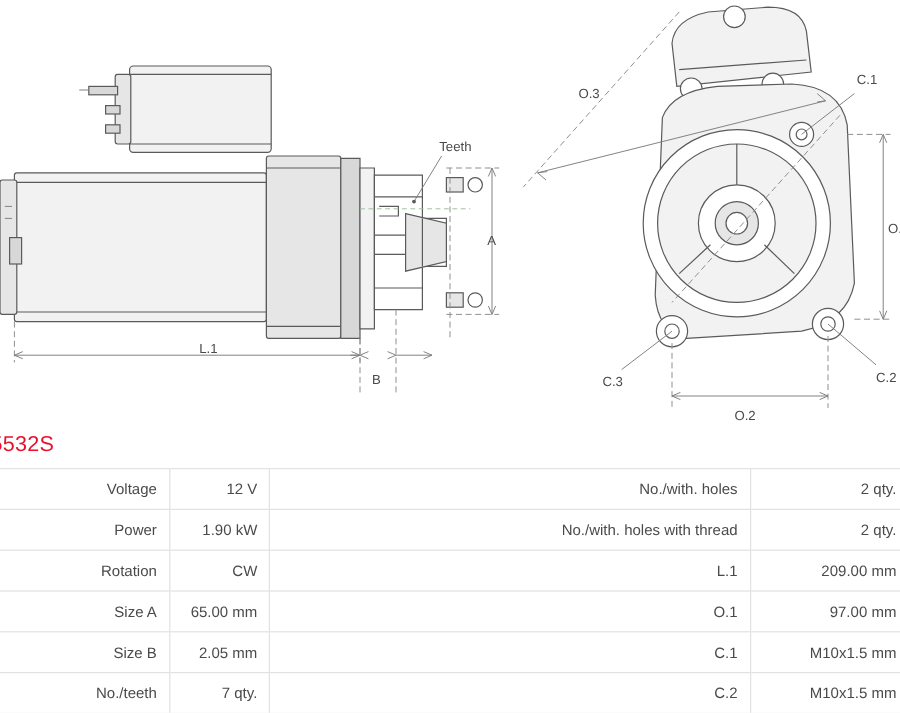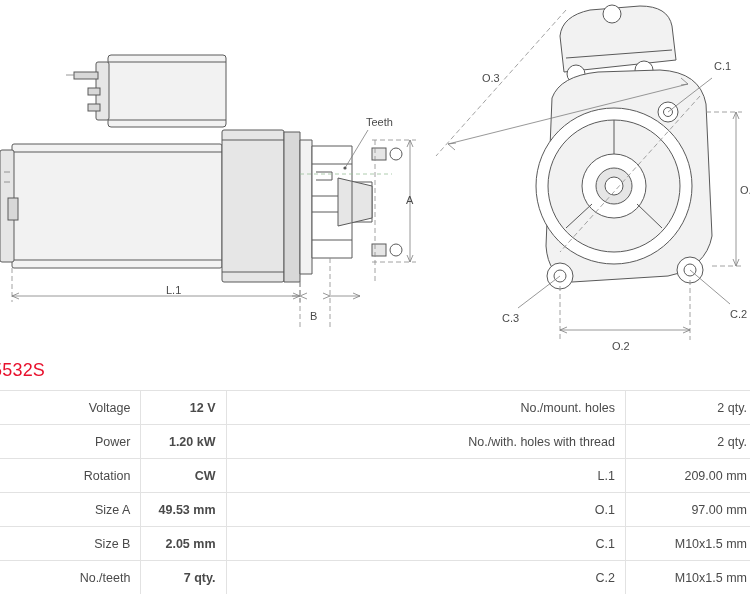--- a/index.html
+++ b/index.html
@@ -33,21 +33,21 @@
   }
   .spec-table td{
     border:1px solid #e2e2e2;
     padding:8px 10px;
     height:17px;
     color:#4a4a4a;
     background:#fff;
     white-space:nowrap;
   }
   .lbl-l{ text-align:right; width:115px; }
-  .val-l{ text-align:right; width:55px; padding-right:12px;font-weight:bold;}
+  .val-l{ text-align:right; width:55px; padding-right:12px;}
   .lbl-r{ text-align:right; width:345px; }
   .val-r{ text-align:right; width:100px; padding-right:12px;}
   svg{display:block;}
   .ln{fill:none;stroke:#5a5a5a;stroke-width:1;}
   .ln-thin{fill:none;stroke:#7d7d7d;stroke-width:0.8;}
   .ln-dash{fill:none;stroke:#8a8a8a;stroke-width:0.8;stroke-dasharray:5 3;}
   .ln-grn{fill:none;stroke:#9bbf9b;stroke-width:0.8;stroke-dasharray:4 3;}
   .fill-lt{fill:#f2f2f2;stroke:#5a5a5a;stroke-width:1;}
   .fill-md{fill:#e6e6e6;stroke:#5a5a5a;stroke-width:1;}
   .fill-dk{fill:#d8d8d8;stroke:#5a5a5a;stroke-width:1;}
@@ -195,38 +195,38 @@
   </svg>
 </div>
 
 <div class="part-title">5532S</div>
 
 <table class="spec-table">
   <tbody>
     <tr>
       <td class="lbl-l">Voltage</td>
       <td class="val-l">12 V</td>
-      <td class="lbl-r">No./mount. holes</td>
+      <td class="lbl-r">No./with. holes</td>
       <td class="val-r">2 qty.</td>
     </tr>
     <tr>
       <td class="lbl-l">Power</td>
-      <td class="val-l">1.20 kW</td>
+      <td class="val-l">1.90 kW</td>
       <td class="lbl-r">No./with. holes with thread</td>
       <td class="val-r">2 qty.</td>
     </tr>
     <tr>
       <td class="lbl-l">Rotation</td>
       <td class="val-l">CW</td>
       <td class="lbl-r">L.1</td>
       <td class="val-r">209.00 mm</td>
     </tr>
     <tr>
       <td class="lbl-l">Size A</td>
-      <td class="val-l">49.53 mm</td>
+      <td class="val-l">65.00 mm</td>
       <td class="lbl-r">O.1</td>
       <td class="val-r">97.00 mm</td>
     </tr>
     <tr>
       <td class="lbl-l">Size B</td>
       <td class="val-l">2.05 mm</td>
       <td class="lbl-r">C.1</td>
       <td class="val-r">M10x1.5 mm</td>
     </tr>
     <tr>

